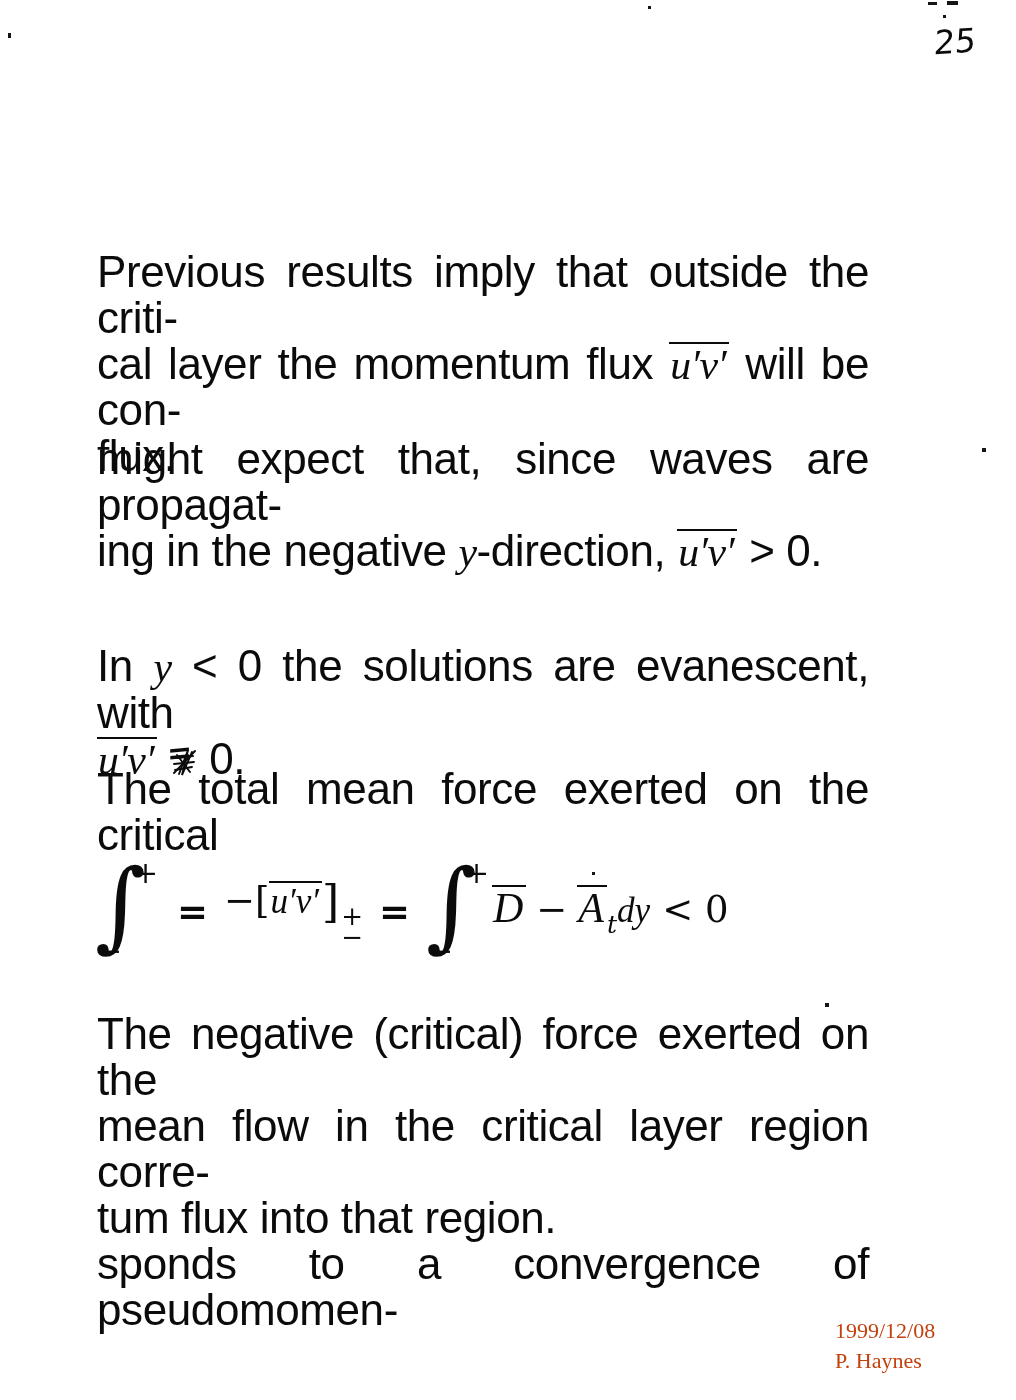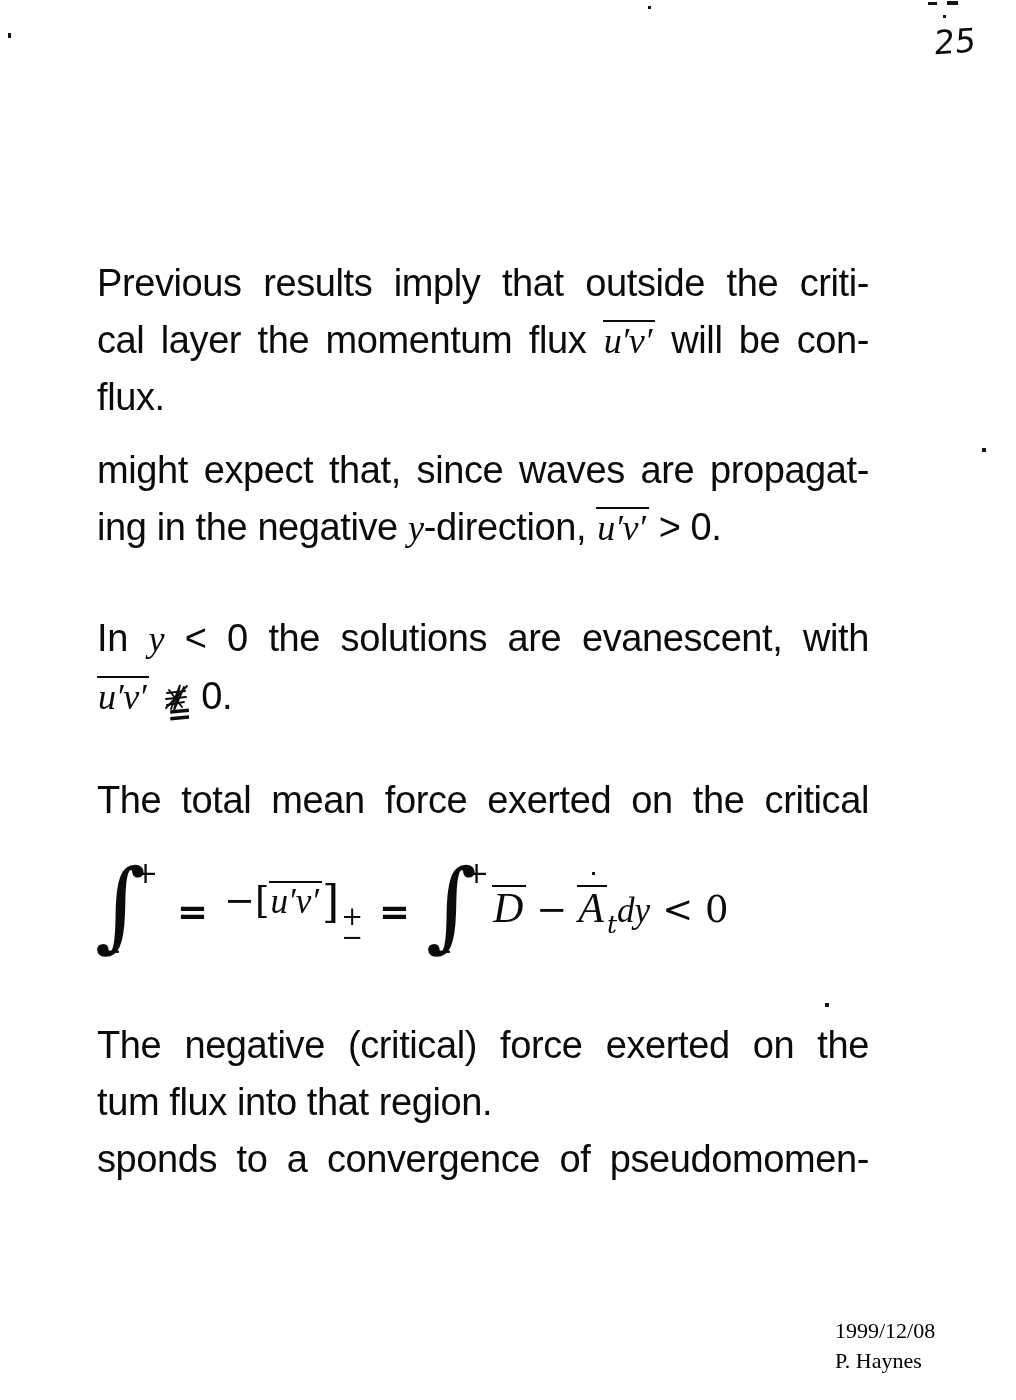--- a/index.html
+++ b/index.html
@@ -1,21 +1,21 @@
 <!DOCTYPE html>
 <html><head>
 <meta charset="utf-8">
 <style>
   html,body{margin:0;padding:0;background:#ffffff;}
   body{width:1016px;height:1400px;position:relative;overflow:hidden;
        font-family:"Liberation Sans",sans-serif;color:#0b0b0b;}
 
   
   .para{position:absolute;left:97px;width:772px;}
-  .line{font-size:38px;line-height:46px;letter-spacing:-0.4px;text-align:left;margin-top:11px;}
+  .line{font-size:44px;line-height:46px;letter-spacing:-0.4px;text-align:left;}
   .jline{text-align:justify;text-align-last:justify;}
   .lline{text-align:left;text-align-last:left;white-space:nowrap;}
 
   
   .mi{font-family:Liberation Serif, serif;font-style:italic;font-size:0.95em;}
   .ov{display:inline-block;border-top:2px solid #0b0b0b;padding:2px 3px 0 1px;line-height:0.95;}
 
   
   .scribble{display:inline-block;vertical-align:-6px;margin:0 10px 0 14px;}
   .hand-eq{position:absolute;left:70px;top:92px;font-size:30px;font-weight:bold;
@@ -33,21 +33,21 @@
   .msub{font-family:"DejaVu Serif",serif;font-style:italic;font-size:25px;vertical-align:-11px;}
   .brk{font-size:44px;vertical-align:-4px;}
   .stack{display:inline-flex;flex-direction:column;vertical-align:-12px;
          font-size:26px;line-height:21px;margin-left:2px;}
   .bigml{font-size:42px;}
   .dash{margin:0 10px;}
   .lt{margin-left:12px;}
 
   
   .footer{position:absolute;left:835px;top:1316px;font-family:"Liberation Serif",serif;
-          font-size:22px;line-height:30px;color:#000000;}
+          font-size:22px;line-height:30px;color:#c2410c;}
   .pagenum{position:absolute;left:934px;top:22px;font-size:33px;
            font-family:"DejaVu Sans",sans-serif;transform:rotate(-4deg) skewX(-8deg);}
   .speck{position:absolute;background:#151515;}
   .s1{left:8px;top:33px;width:3px;height:5px;}
   .s2{left:648px;top:6px;width:3px;height:3px;}
   .s3{left:928px;top:2px;width:9px;height:3px;}
   .s4{left:947px;top:1px;width:11px;height:4px;}
   .s5{left:943px;top:15px;width:3px;height:3px;}
   .s6{left:982px;top:448px;width:4px;height:4px;}
   .s7{left:825px;top:1003px;width:4px;height:4px;}
@@ -71,21 +71,21 @@
   <div class="line jline"><span>Previous results imply that outside the criti-</span></div>
   <div class="line jline"><span>cal layer the momentum flux </span><span class="ov mi">u′v′</span><span> will be con-</span></div>
   <div class="line lline"><span>flux.</span></div>
 </div>
 
 <div class="para" style="top:436px">
   <div class="line jline"><span>might expect that, since waves are propagat-</span></div>
   <div class="line lline"><span>ing in the negative </span><span class="mi">y</span><span>-direction, </span><span class="ov mi">u′v′</span><span> &gt; 0.</span></div>
 </div>
 
-<div class="para" style="top:604px;position:absolute">
+<div class="para" style="top:643px;position:absolute">
   <div class="line jline"><span>In </span><span class="mi">y</span><span> &lt; 0 the solutions are evanescent, with</span></div>
   <div class="line lline"><span class="ov mi">u′v′</span><svg class="scribble" width="28" height="34" viewBox="0 0 28 34">
         <g stroke="#0b0b0b" stroke-width="1.9" fill="none" stroke-linecap="round">
           <path d="M3 27 L24 5"></path>
           <path d="M4 12 L22 10"></path>
           <path d="M3 18 L23 16"></path>
           <path d="M4 24 L21 21"></path>
           <path d="M8 28 L17 4 L11 29 L21 6"></path>
           <path d="M6 9 L19 26"></path>
         </g>
@@ -112,20 +112,21 @@
   <span class="int-wrap">
       <span class="int-glyph">∫</span>
       <span class="int-sup">+</span>
       <span class="int-sub">−</span>
     </span>
   <span class="eq-run"><span class="ov mi bigml">D</span><span class="dash">−</span><span class="ov mi bigml">A</span><span class="msub">t</span><span class="mi">dy</span><span class="lt">&lt; 0</span></span>
 </div>
 
 <div class="para" style="top:1011px">
   <div class="line jline"><span>The negative (critical) force exerted on the</span></div>
+  <div class="line jline"><span>mean flow in the critical layer region corre-</span></div>
   <div class="line lline"><span>tum flux into that region.</span></div>
   <div class="line jline"><span>sponds to a convergence of pseudomomen-</span></div>
 </div>
 
 <div class="footer">
   <div>1999/12/08</div>
   <div>P. Haynes</div>
 </div>
 
 </body></html>

